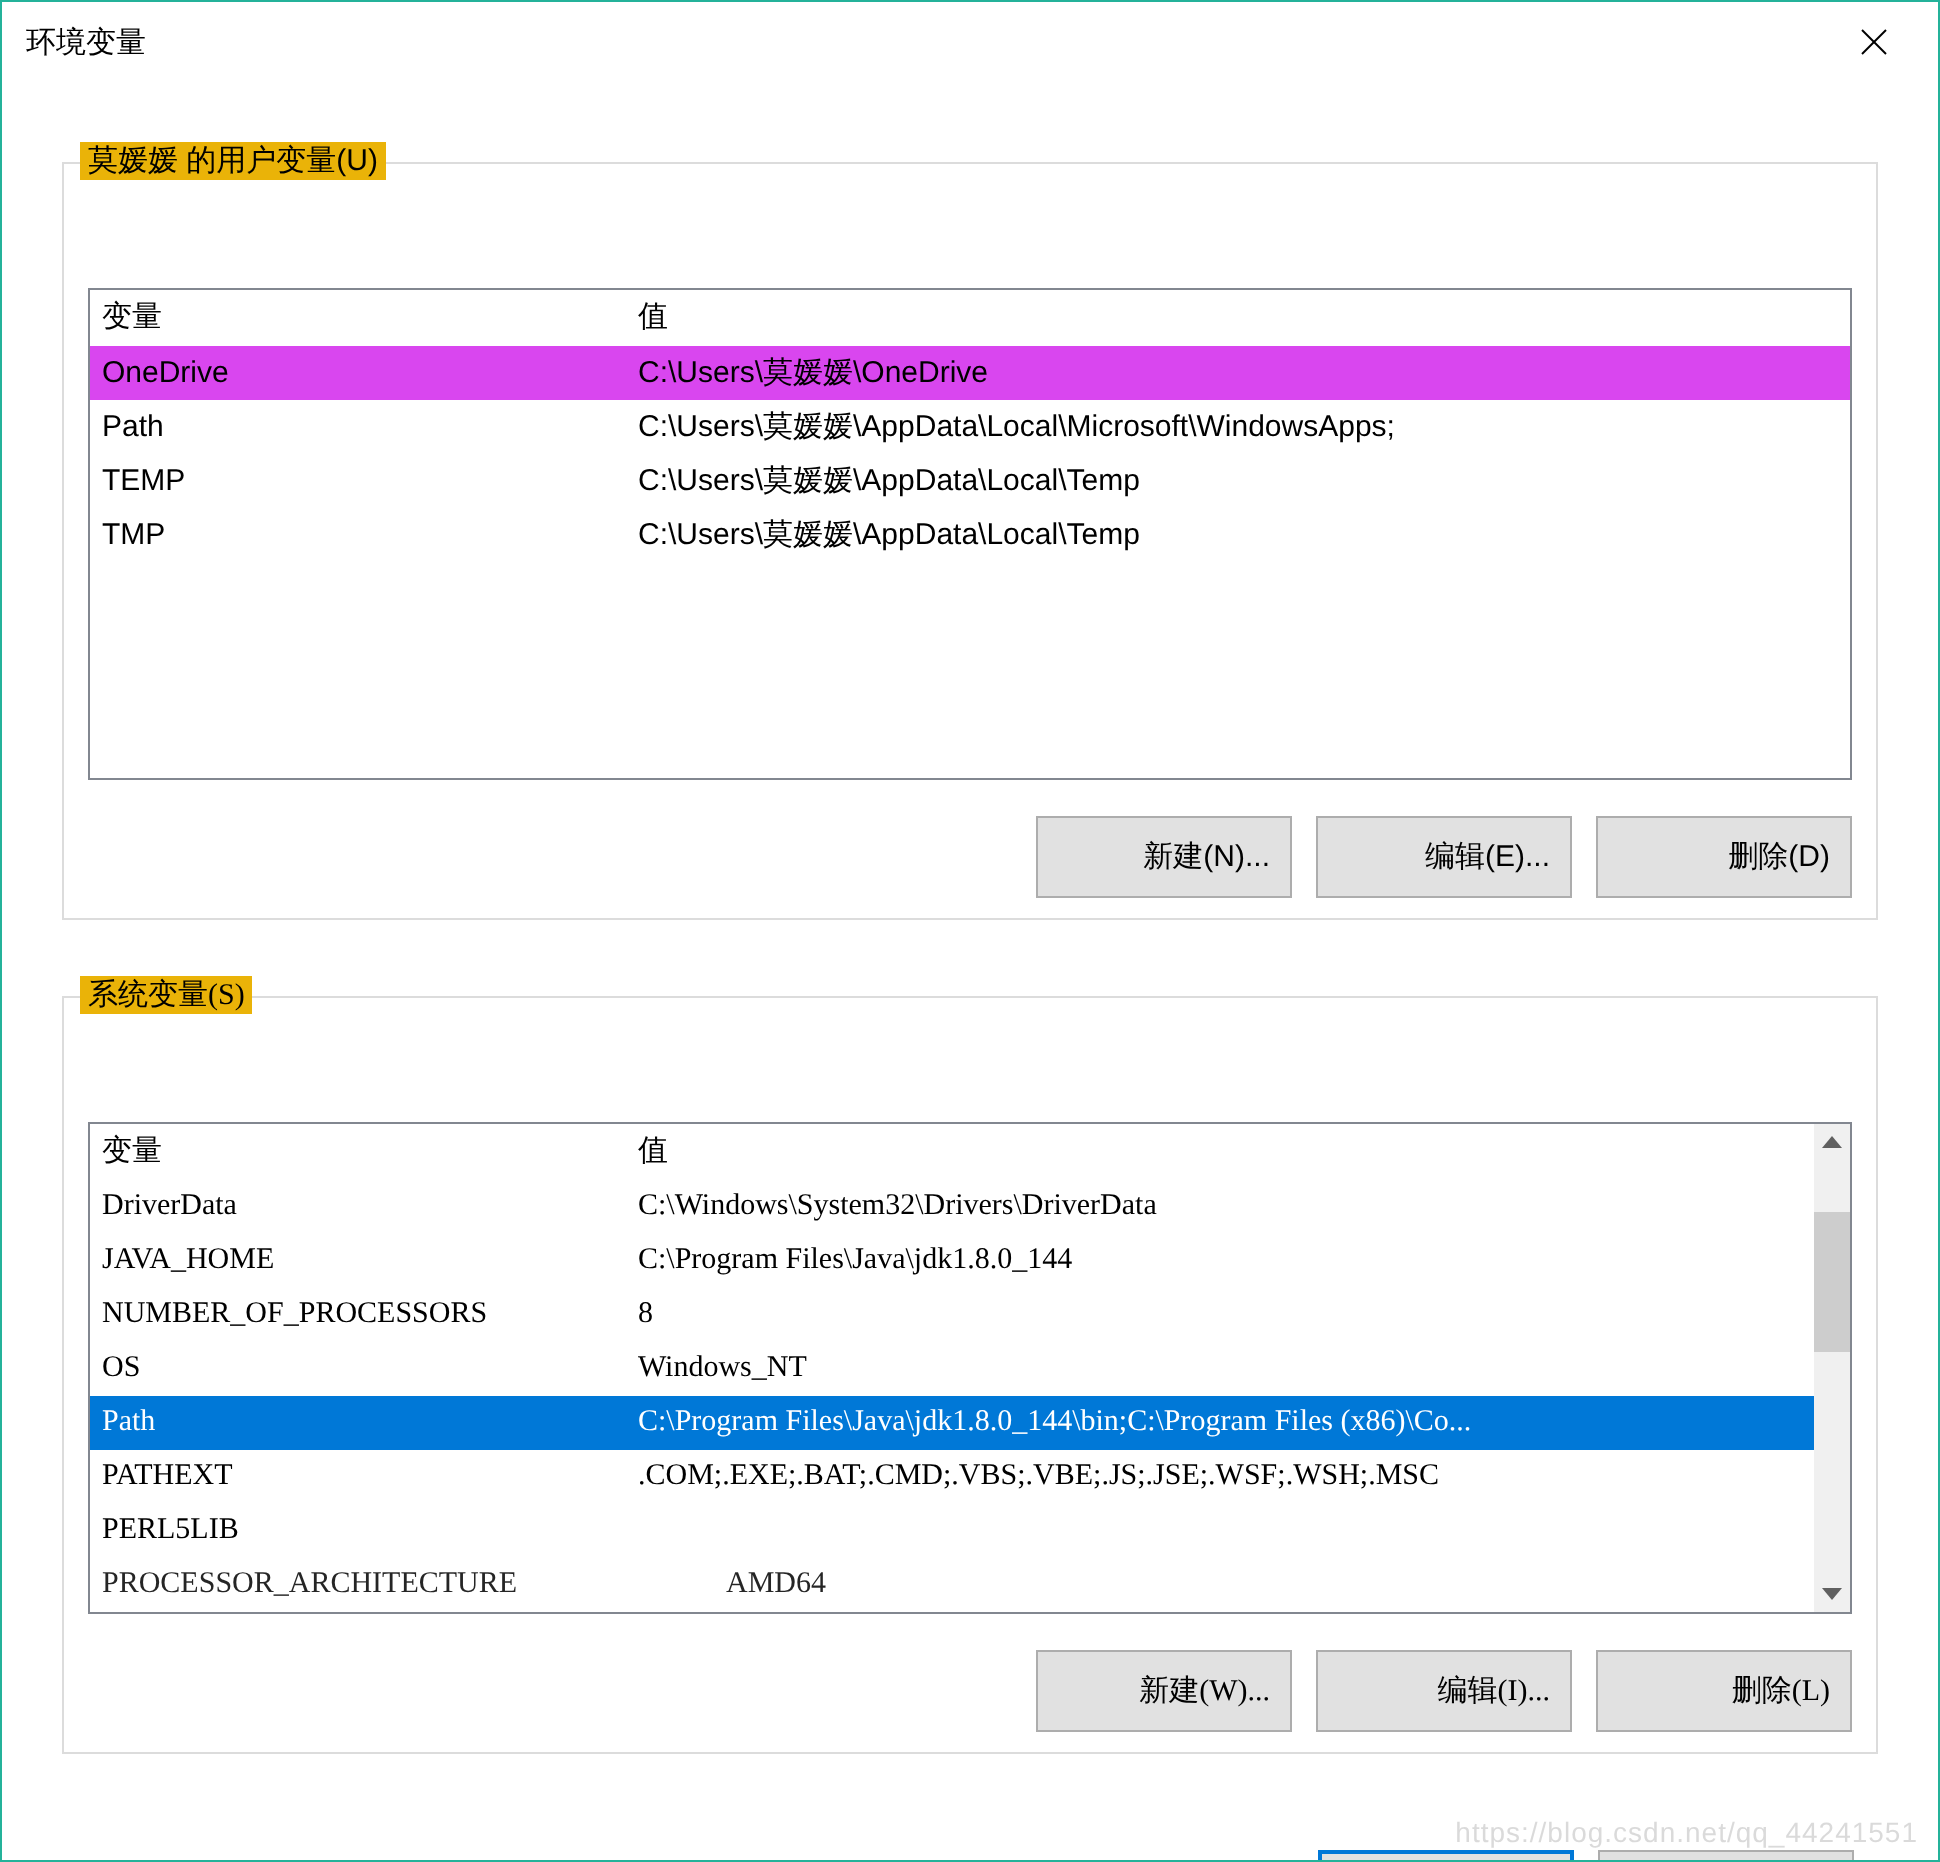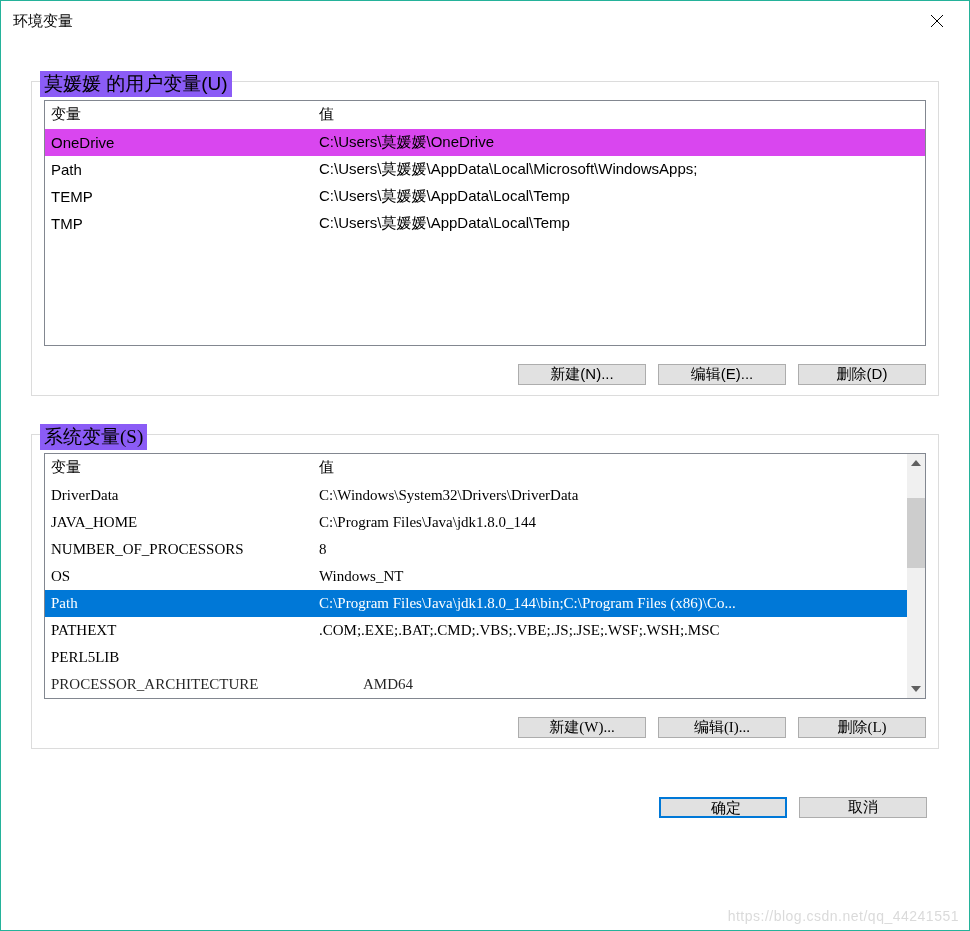--- a/index.html
+++ b/index.html
@@ -22,26 +22,27 @@
 }
 .titlebar-text { flex: 1; font-size: 15px; color: #000; }
 .close-btn {
   width: 40px; height: 40px;
   display: flex; align-items: center; justify-content: center;
   cursor: pointer;
 }
 .close-btn svg { width: 14px; height: 14px; stroke: #000; stroke-width: 1; }
 .content { padding: 10px 30px 20px 30px; }
 .groupbox { position: relative; margin-top: 30px; padding: 18px 12px 10px 12px; border: 1px solid #dcdcdc; }
-.group-label { position: absolute; top: -11px; left: 8px; background: #8b5cf6; padding: 0 4px; font-size: 19px; color: #000; }
+.group-label { position: absolute; top: -11px; left: 8px; background: #eab308; padding: 0 4px; font-size: 15px; color: #000; }
 .listbox {
   border: 1px solid #828790;
   height: 246px;
   overflow: hidden;
   background: #fff;
+  margin-top: 44px;
 }
 .listbox.sys { height: 246px; position: relative; }
 .list-header {
   display: flex;
   height: 28px;
   align-items: center;
   font-size: 15px;
   color: #000;
   border-bottom: 1px solid transparent;
 }
@@ -62,27 +63,28 @@
 .col-var { width: 268px; flex-shrink: 0; }
 .col-val { flex: 1; overflow: hidden; text-overflow: ellipsis; }
 .btn-row {
   display: flex;
   justify-content: flex-end;
   gap: 12px;
   margin-top: 18px;
 }
 .btn {
   min-width: 128px;
-  height: 21px;
+  height: 41px;
   border: 1px solid #adadad;
   background: #e1e1e1;
   font-family: inherit;
   font-size: 15px;
   cursor: pointer;
   padding: 0 10px;
+  text-align: right;
 }
 .btn.primary { border: 2px solid #0078d7; background: #e1e1e1; padding-left: 16px; }
 .dialog-footer {
   display: flex;
   justify-content: flex-end;
   gap: 12px;
   padding: 28px 42px 20px 0;
 }
 .scrollbar {
   position: absolute;

